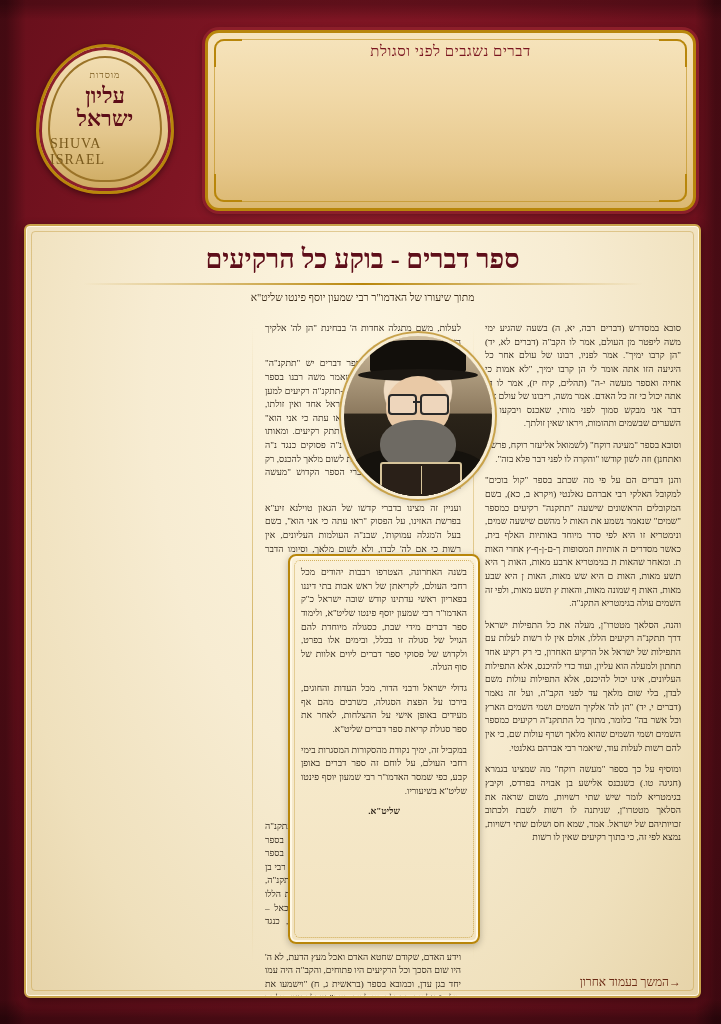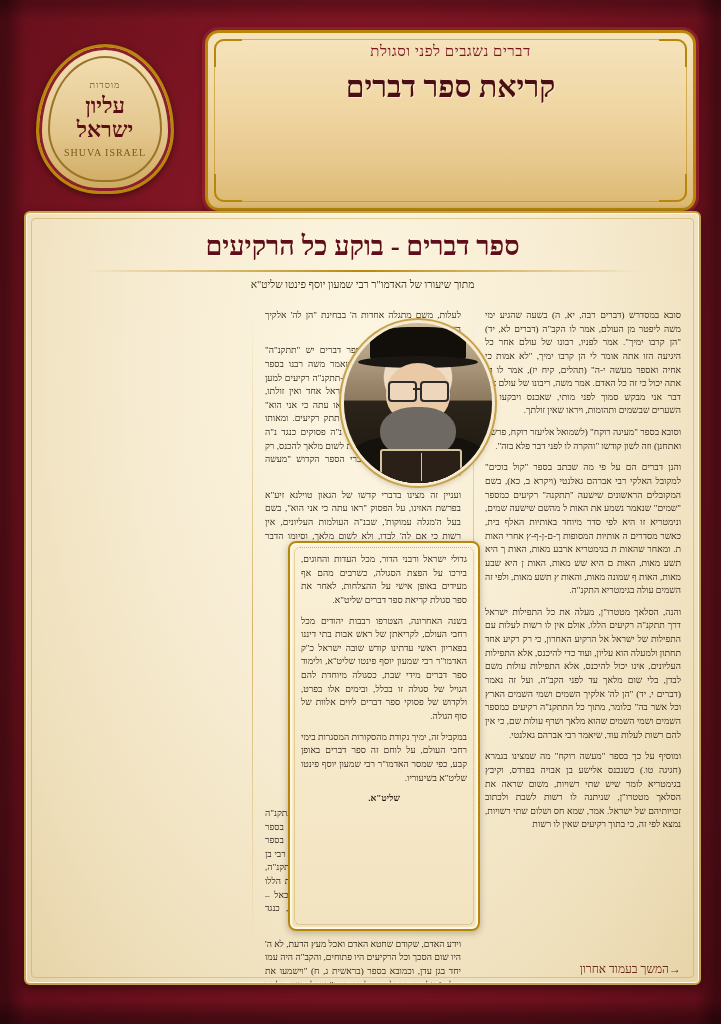--- a/index.html
+++ b/index.html
@@ -71,25 +71,25 @@
   .logo-inner{
     position:absolute;inset:12px;
     border:2px solid #9a7328;
     border-radius:50% 50% 46% 46%/58% 58% 42% 42%;
     display:flex;flex-direction:column;align-items:center;justify-content:center;
     color:#5d0d18;
   }
   .logo-top{font-size:9px;color:#7a5a1d;margin-bottom:4px;letter-spacing:1px;}
   .logo-l1{font-size:22px;font-weight:bold;line-height:1.05;}
   .logo-l2{font-size:22px;font-weight:bold;line-height:1.05;}
-  .logo-bot{font-size:10px;color:#7a5a1d;margin-top:6px;letter-spacing:1px;}
+  .logo-bot{font-size:14px;color:#7a5a1d;margin-top:6px;letter-spacing:1px;}
 
   
   .sheet{
-    position:absolute;left:24px;top:211px;width:673px;height:770px;
+    position:absolute;left:24px;top:224px;width:673px;height:770px;
     background:
       radial-gradient(ellipse at 50% 20%, #fdf6e2 0%, #f7ecd2 45%, #efe0bc 78%, #e6d3a8 100%);
     border:2px solid #c8a24a;
     border-radius:6px;
     box-shadow:0 3px 10px rgba(0,0,0,.45), inset 0 0 0 1px #fff7e3;
     overflow:hidden;
   }
   .sheet:before{
     content:"";position:absolute;inset:5px;border:1px solid rgba(200,162,74,.5);border-radius:4px;pointer-events:none;
   }
@@ -188,21 +188,20 @@
       <div class="logo-bot">SHUVA ISRAEL</div>
     </div>
   </div>
 
   <div class="banner">
     <div class="corner tl"></div>
     <div class="corner tr"></div>
     <div class="corner bl"></div>
     <div class="corner br"></div>
     <div class="banner-sub">דברים נשגבים לפני וסגולת</div>
-    <div class="banner-sub2">קריאת ספר דברים</div>
   </div>
 
   <div class="sheet">
 
     <div class="headline">ספר דברים - בוקע כל הרקיעים</div>
     <div class="headline-rule"></div>
     <div class="subhead">מתוך שיעורו של האדמו"ר רבי שמעון יוסף פינטו שליט"א</div>
 
     <div class="cols">
       <div class="vline v1"></div>
@@ -234,21 +233,21 @@
       <div class="p-brim"></div>
       <div class="p-face"></div>
       <div class="p-beard"></div>
       <div class="p-glass-l"></div>
       <div class="p-glass-r"></div>
       <div class="p-bridge"></div>
       <div class="p-book"></div>
     </div>
 
     <div class="inset">
+      <p>בשנה האחרונה, הצטרפו רבבות יהודים מכל רחבי העולם, לקריאתן של ראש אבות בתי דיננו בפאריון ראשי עדתינו קודש שובה ישראל כ"ק האדמו"ר רבי שמעון יוסף פינטו שליט"א, ולימוד ספר דברים מידי שבת, כסגולה מיוחדת להם הגויל של סגולה זו בכלל, ובימים אלו בפרט, ולקדוש של פסוקי ספר דברים ליוים אלוות של סוף הגולה.</p>
       <p>גדולי ישראל ורבני הדור, מכל העדות והחוגים, בירכו על הפצת הסגולה, כשרבים מהם אף מעידים באופן אישי על ההצלחות, לאחר את ספר סגולת קריאת ספר דברים שליט"א.</p>
-      <p>בשנה האחרונה, הצטרפו רבבות יהודים מכל רחבי העולם, לקריאתן של ראש אבות בתי דיננו בפאריון ראשי עדתינו קודש שובה ישראל כ"ק האדמו"ר רבי שמעון יוסף פינטו שליט"א, ולימוד ספר דברים מידי שבת, כסגולה מיוחדת להם הגויל של סגולה זו בכלל, ובימים אלו בפרט, ולקדוש של פסוקי ספר דברים ליוים אלוות של סוף הגולה.</p>
       <p>במקביל זה, ימיך נקודת מהסקורות המסגרות בימי רחבי העולם, על לוחם זה ספר דברים באופן קבע, כפי שמסר האדמו"ר רבי שמעון יוסף פינטו שליט"א בשיעוריו.</p>
       <p class="sig">שליט"א.</p>
     </div>
 
     <div class="footnote">→המשך בעמוד אחרון</div>
   </div>
 </div>
 
 </body></html>

